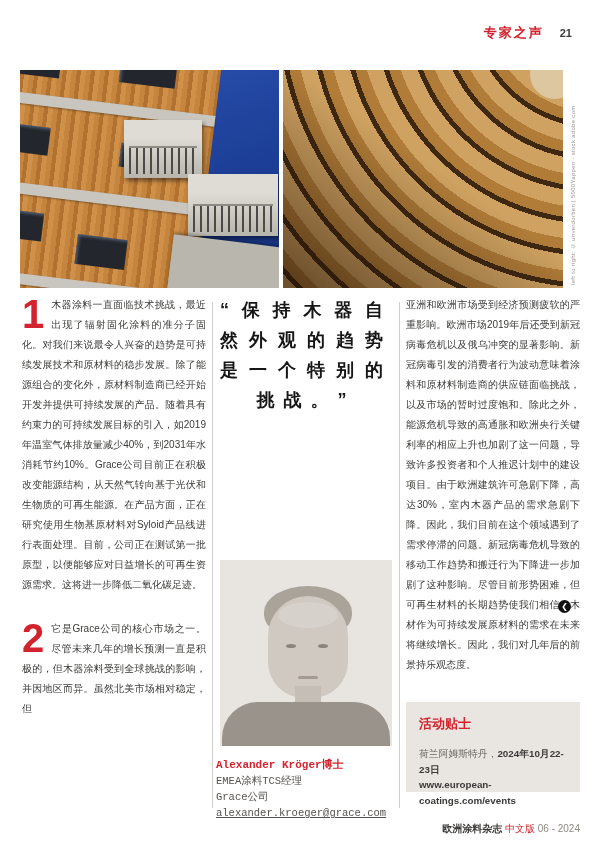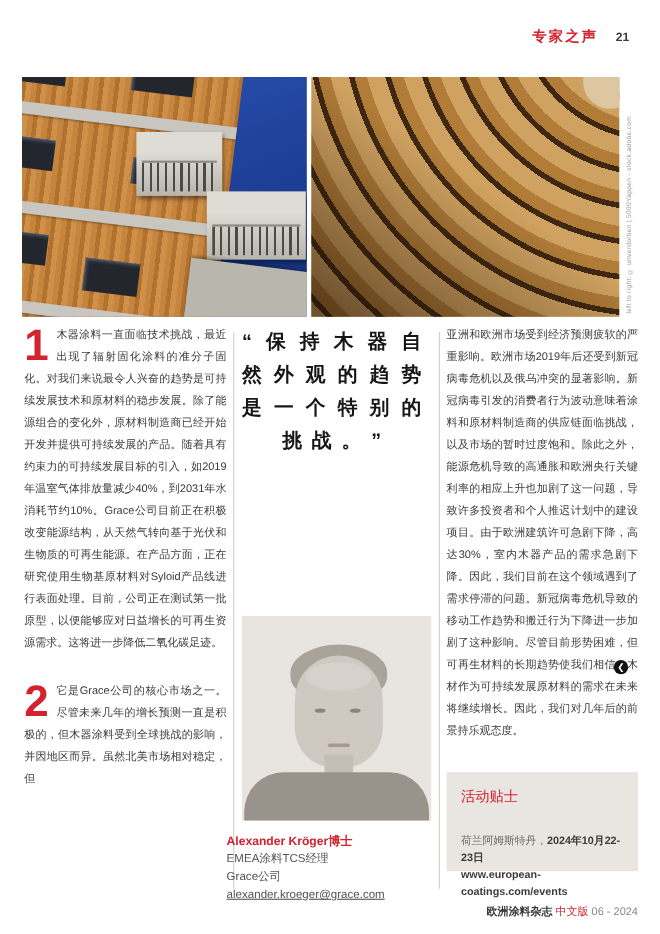--- a/index.html
+++ b/index.html
@@ -52,32 +52,32 @@
   .p-hair{position:absolute;left:44px;top:26px;width:88px;height:52px;background:#aaa39a;border-radius:50% 50% 44% 44%;}
   .p-head{position:absolute;left:48px;top:36px;width:80px;height:102px;background:#cfc9c2;border-radius:42px 42px 38px 38px;}
   .p-brow{position:absolute;left:58px;top:42px;width:60px;height:26px;background:#d6d1ca;border-radius:50%;}
   .p-eye{position:absolute;top:84px;width:10px;height:4px;background:#8b847c;border-radius:50%;}
   .p-eye.l{left:66px;} .p-eye.r{left:98px;}
   .p-mouth{position:absolute;left:78px;top:116px;width:20px;height:3px;background:#a39b92;border-radius:2px;}
   .p-neck{position:absolute;left:75px;top:126px;width:26px;height:24px;background:#c4beb6;}
   .p-shoulders{position:absolute;left:2px;top:142px;width:168px;height:50px;background:#99938b;border-radius:36px 36px 0 0;}
 
   
-  .contact{position:absolute;left:206px;top:757px;width:172px;font-size:10.5px;line-height:16px;color:#565350;}
+  .contact{position:absolute;left:216px;top:757px;width:172px;font-size:10.5px;line-height:16px;color:#565350;font-family:Liberation Mono, monospace;}
   .contact-name{color:#d2232e;font-weight:bold;font-size:11px;}
   .contact-email{color:#565350;text-decoration:underline;cursor:pointer;}
 
   
   .endmark{position:absolute;left:558px;top:600px;width:13px;height:13px;background:#111;border-radius:50%;
     color:#fff;font-size:8px;line-height:13px;text-align:center;font-weight:bold;}
 
   
   .event-box{position:absolute;left:406px;top:702px;width:174px;height:90px;background:#e9e5e0;
     box-sizing:border-box;padding:13px 13px 0 13px;}
-  .event-title{color:#d2232e;font-weight:normal;font-size:13px;margin-bottom:24px;}
+  .event-title{color:#d2232e;font-weight:bold;font-size:13px;margin-bottom:13px;}
   .event-line{font-size:9.8px;line-height:15.5px;color:#6b6661;}
   .event-strong{color:#3b3a38;font-weight:bold;}
   .event-link{color:#3b3a38;font-weight:bold;cursor:pointer;text-align:right;}
 
   
   .footer{position:absolute;top:822px;right:20px;font-size:10px;color:#8d8a84;}
   .footer .journal{color:#3b3a38;font-weight:bold;padding-left:32px;}
   .footer .edition{color:#d2232e;font-weight:normal;}
 </style>
 </head>

